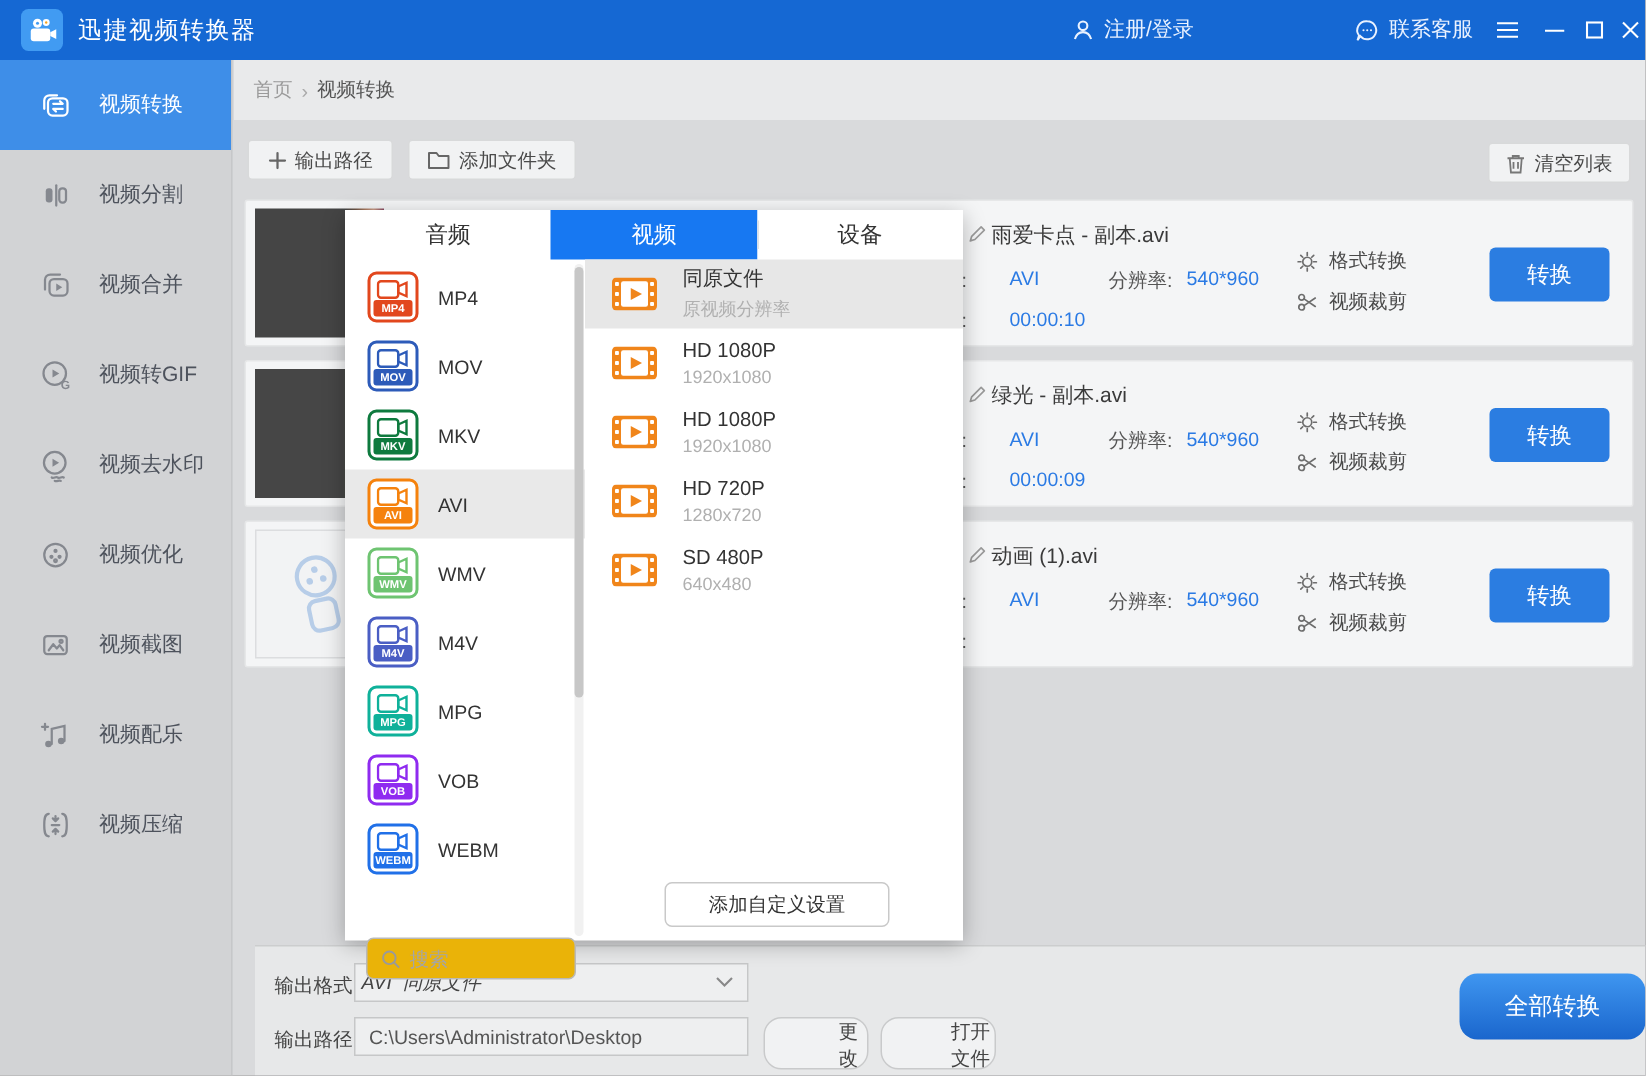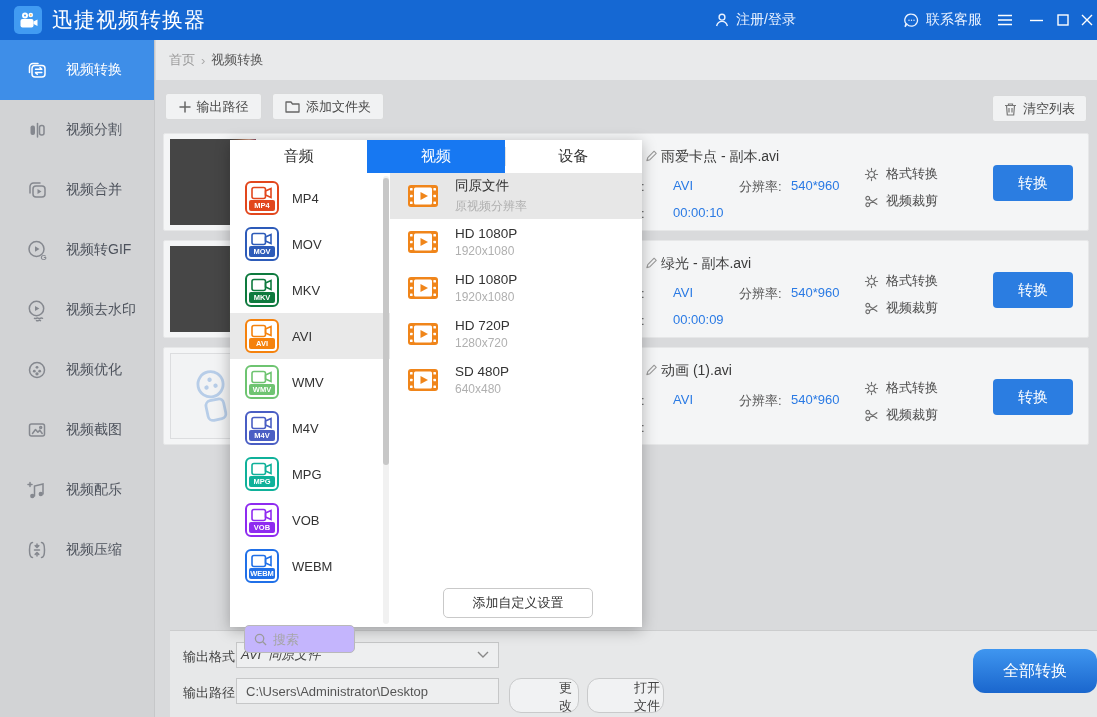--- a/index.html
+++ b/index.html
@@ -5,21 +5,21 @@
   * { margin:0; padding:0; box-sizing:border-box; }
   body { background:#888; font-family:"Liberation Sans", sans-serif; }
   .root { position:relative; width:1097px; height:717px; background:#d9dadc; overflow:hidden;
           font-family:"Liberation Sans", sans-serif; }
 
   
   .titlebar { position:absolute; left:0; top:0; width:1097px; height:40px; background:#1568d3;
               display:flex; align-items:center; color:#fff; }
   .appicon { width:28px; height:28px; margin-left:14px; border-radius:5px; background:#419bf2;
              display:flex; align-items:center; justify-content:center; }
-  .apptitle { margin-left:10px; font-size:21px; letter-spacing:1px; }
+  .apptitle { margin-left:10px; font-size:16px; letter-spacing:1px; }
   .tb-group { display:flex; align-items:center; gap:6px; color:#eaf2ff; font-size:14px; cursor:default; }
   .tb-login { position:absolute; left:714px; }
   .tb-support { position:absolute; left:903px; }
   .tb-win { position:absolute; display:flex; align-items:center; justify-content:center;
             width:26px; height:26px; top:7px; }
   .hamburger { left:992px; } .minbtn { left:1023px; } .maxbtn { left:1050px; } .closebtn { left:1074px; }
 
   
   .sidebar { position:absolute; left:0; top:40px; width:155px; height:677px; background:#d2d3d5;
              border-right:1px solid #c6c7c9; }
@@ -80,22 +80,22 @@
               background:#fff; position:relative; flex:0 0 auto; }
   .fmt-icon svg { position:absolute; left:4px; top:3px; }
   .fmt-band { position:absolute; left:2px; right:2px; bottom:2px; height:11px; border-radius:2px;
               color:#fff; font-size:7.5px; font-weight:bold; text-align:center; line-height:11px;
               overflow:hidden; }
   .flabel { margin-left:13px; font-size:13px; color:#333; }
   .scrolltrack { position:absolute; left:153px; top:36px; width:6px; height:448px; background:#f1f1f1;
                  border-radius:3px; }
   .scrollthumb { position:absolute; left:0; top:2px; width:6px; height:287px; background:#c7c7c7;
                  border-radius:3px; cursor:pointer; }
-  .searchbox { position:absolute; left:14px; top:452px; width:111px; height:28px; border:1px solid #b9b9b9;
-               border-radius:5px; background:#c4b5fd; display:flex; align-items:center; }
+  .searchbox { position:absolute; left:14px; top:452px; width:140px; height:28px; border:1px solid #b9b9b9;
+               border-radius:5px; background:#eab308; display:flex; align-items:center; }
   .searchbox svg { margin:0 6px 0 9px; color:#9a9a9a; flex:0 0 auto; }
   .searchbox input { border:none; outline:none; width:88px; font-size:13px; color:#333; background:transparent;
                font-family:"Liberation Sans", sans-serif; }
   .searchbox input::placeholder { color:#a5a5a5; }
   .pcol { position:absolute; left:160px; top:33px; width:252px; height:454px; }
   .pitem { position:absolute; left:0; width:252px; height:46px; display:flex; align-items:center; cursor:pointer; }
   .pitem.sel { background:#e7e7e7; }
   .pitem svg { margin-left:18px; flex:0 0 auto; }
   .ptxt { margin-left:17px; }
   .ptitle { font-size:13.5px; color:#333; }

